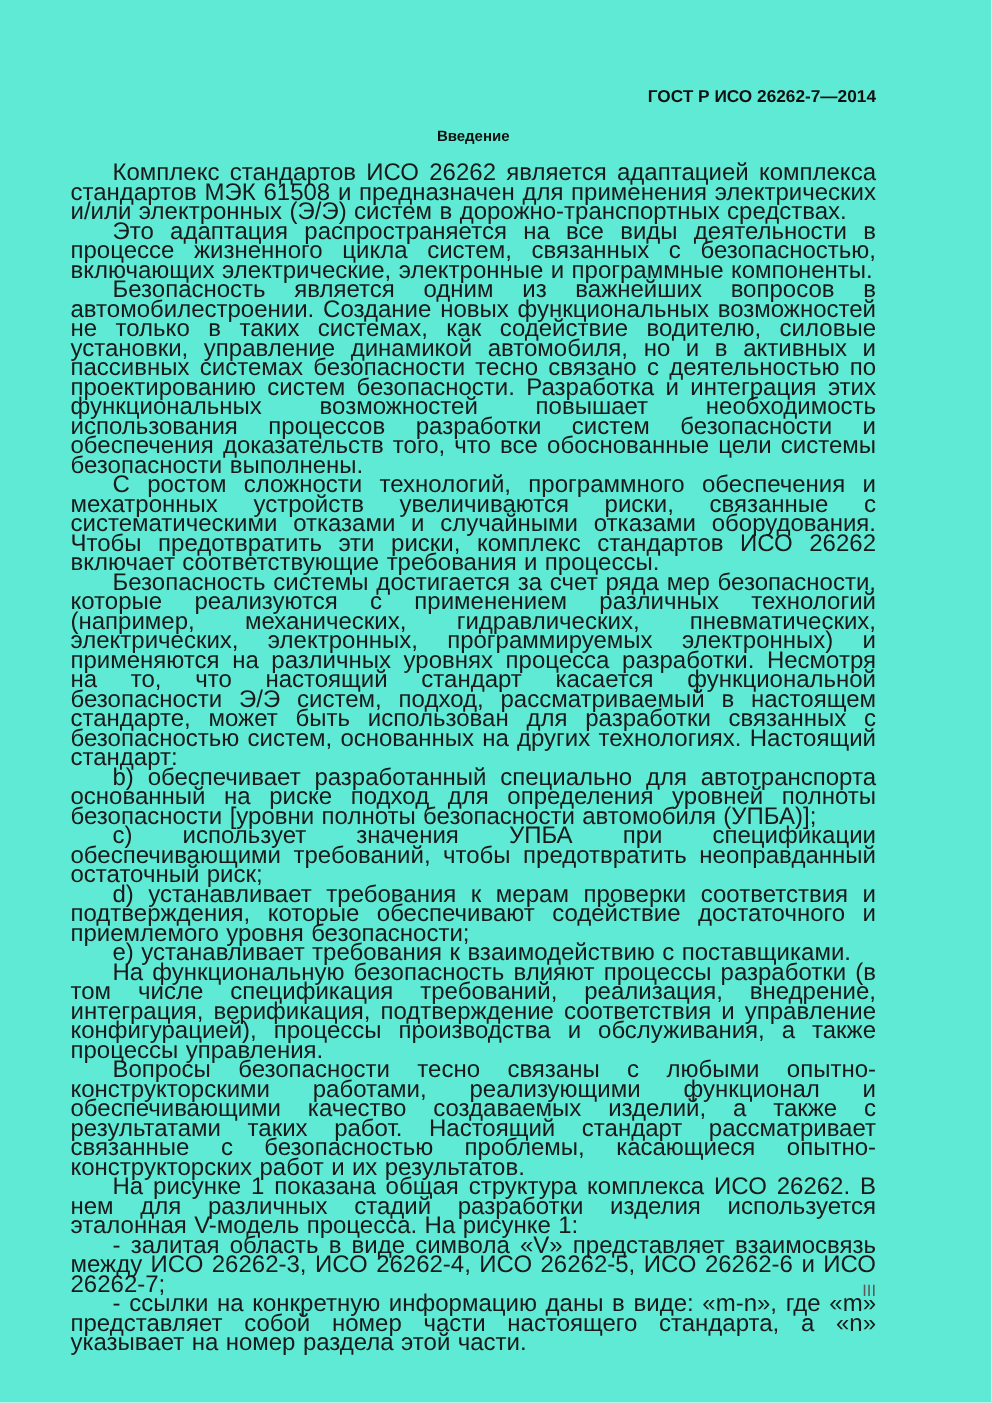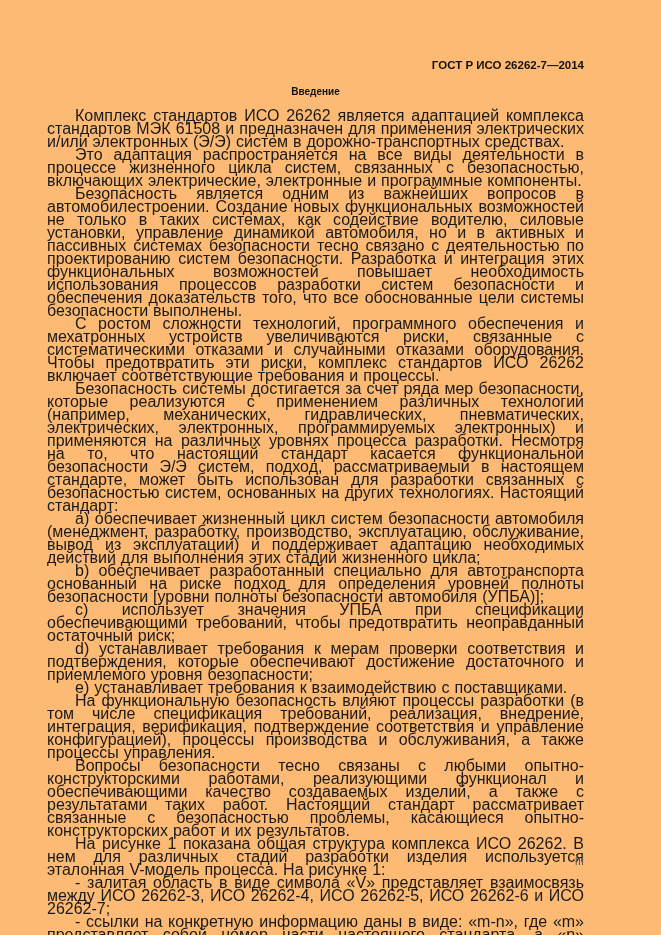--- a/index.html
+++ b/index.html
@@ -4,21 +4,21 @@
 <style>
   html, body {
     margin: 0;
     padding: 0;
     background: #ffffff;
   }
   .page {
     position: relative;
     width: 661px;
     height: 935px;
-    background: #fdba74;
+    background: #5eead4;
     font-family: "Liberation Sans", "DejaVu Sans", sans-serif;
     color: #1a1a1a;
     overflow: hidden;
   }
   .content {
     position: absolute;
     left: 47px;
     top: 59px;
     width: 537px;
   }
@@ -70,24 +70,23 @@
 <div class="page">
   <div class="content">
     <div class="doc-header">ГОСТ Р ИСО 26262-7—2014</div>
     <div class="doc-title">Введение</div>
     <div class="doc-body">
       <p>Комплекс стандартов ИСО 26262 является адаптацией комплекса стандартов МЭК 61508 и предназначен для применения электрических и/или электронных (Э/Э) систем в дорожно-транспортных средствах.</p>
       <p>Это адаптация распространяется на все виды деятельности в процессе жизненного цикла систем, связанных с безопасностью, включающих электрические, электронные и программные компоненты.</p>
       <p>Безопасность является одним из важнейших вопросов в автомобилестроении. Создание новых функциональных возможностей не только в таких системах, как содействие водителю, силовые установки, управление динамикой автомобиля, но и в активных и пассивных системах безопасности тесно связано с деятельностью по проектированию систем безопасности. Разработка и интеграция этих функциональных возможностей повышает необходимость использования процессов разработки систем безопасности и обеспечения доказательств того, что все обоснованные цели системы безопасности выполнены.</p>
       <p>С ростом сложности технологий, программного обеспечения и мехатронных устройств увеличиваются риски, связанные с систематическими отказами и случайными отказами оборудования. Чтобы предотвратить эти риски, комплекс стандартов ИСО 26262 включает соответствующие требования и процессы.</p>
       <p>Безопасность системы достигается за счет ряда мер безопасности, которые реализуются с применением различных технологий (например, механических, гидравлических, пневматических, электрических, электронных, программируемых электронных) и применяются на различных уровнях процесса разработки. Несмотря на то, что настоящий стандарт касается функциональной безопасности Э/Э систем, подход, рассматриваемый в настоящем стандарте, может быть использован для разработки связанных с безопасностью систем, основанных на других технологиях. Настоящий стандарт:</p>
-      <p>а) обеспечивает жизненный цикл систем безопасности автомобиля (менеджмент, разработку, производство, эксплуатацию, обслуживание, вывод из эксплуатации) и поддерживает адаптацию необходимых действий для выполнения этих стадий жизненного цикла;</p>
       <p>b) обеспечивает разработанный специально для автотранспорта основанный на риске подход для определения уровней полноты безопасности [уровни полноты безопасности автомобиля (УПБА)];</p>
       <p>c) использует значения УПБА при спецификации обеспечивающими требований, чтобы предотвратить неоправданный остаточный риск;</p>
-      <p>d) устанавливает требования к мерам проверки соответствия и подтверждения, которые обеспечивают достижение достаточного и приемлемого уровня безопасности;</p>
+      <p>d) устанавливает требования к мерам проверки соответствия и подтверждения, которые обеспечивают содействие достаточного и приемлемого уровня безопасности;</p>
       <p>е) устанавливает требования к взаимодействию с поставщиками.</p>
       <p>На функциональную безопасность влияют процессы разработки (в том числе спецификация требований, реализация, внедрение, интеграция, верификация, подтверждение соответствия и управление конфигурацией), процессы производства и обслуживания, а также процессы управления.</p>
       <p>Вопросы безопасности тесно связаны с любыми опытно-конструкторскими работами, реализующими функционал и обеспечивающими качество создаваемых изделий, а также с результатами таких работ. Настоящий стандарт рассматривает связанные с безопасностью проблемы, касающиеся опытно-конструкторских работ и их результатов.</p>
       <p>На рисунке 1 показана общая структура комплекса ИСО 26262. В нем для различных стадий разработки изделия используется эталонная V-модель процесса. На рисунке 1:</p>
       <p>- залитая область в виде символа «V» представляет взаимосвязь между ИСО 26262-3, ИСО 26262-4, ИСО 26262-5, ИСО 26262-6 и ИСО 26262-7;</p>
       <p>- ссылки на конкретную информацию даны в виде: «m-n», где «m» представляет собой номер части настоящего стандарта, а «n» указывает на номер раздела этой части.</p>
     </div>
   </div>
   <div class="page-number">III</div>
 </div>

